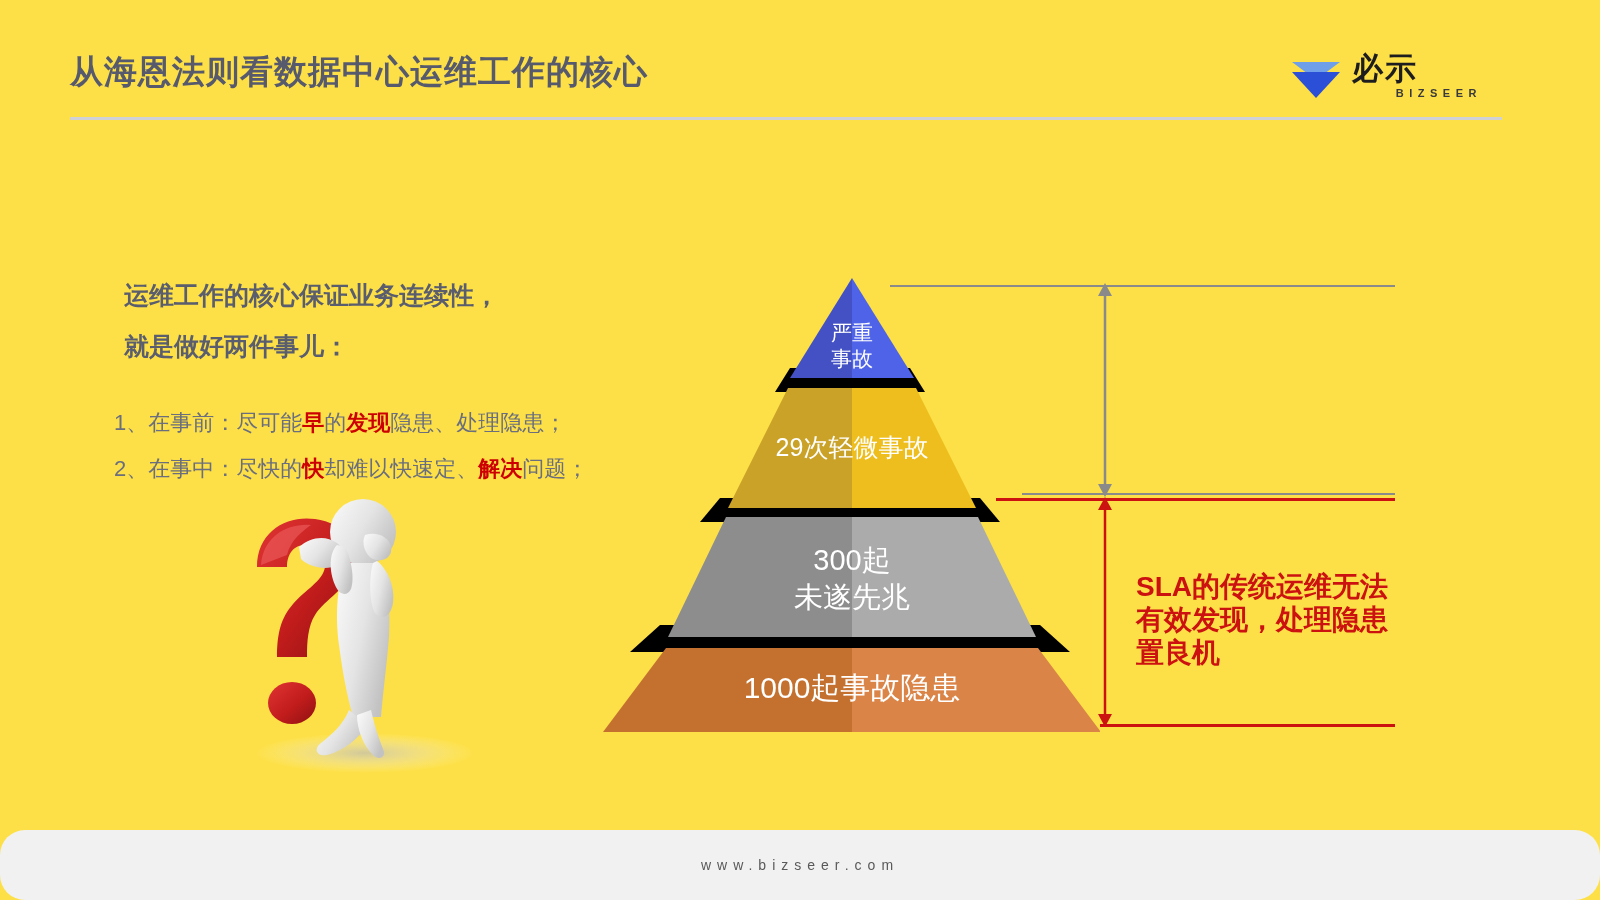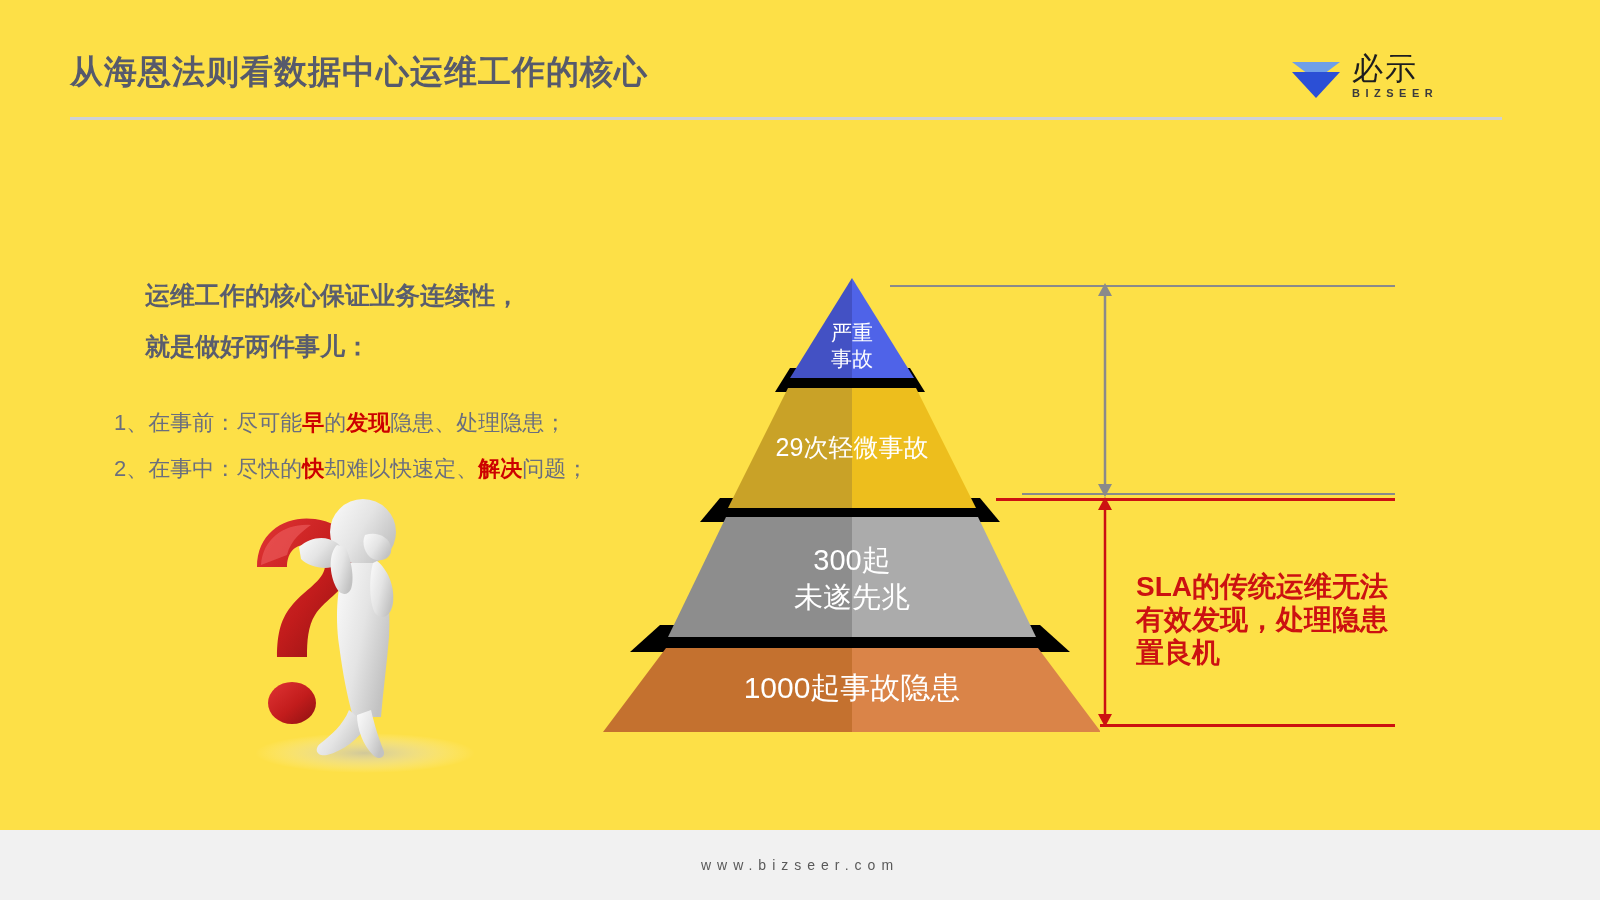--- a/index.html
+++ b/index.html
@@ -54,40 +54,40 @@
     height: 40px;
   }
   #logo-text-wrap {
     position: absolute;
     left: 62px;
     top: 0px;
     width: 130px;
   }
   #logo-cn {
     font-size: 31px;
-    font-weight: normal;
+    font-weight: bold;
     color: #1d1d1f;
     line-height: 34px;
     letter-spacing: 2px;
   }
   #logo-en {
     font-size: 11px;
     font-weight: bold;
     color: #3a3a3e;
     letter-spacing: 5.5px;
     line-height: 14px;
+    text-align: right;
   }
 
   
   #lead-block {
     position: absolute;
     left: 124px;
     top: 270px;
     width: 560px;
-    margin-left: 21px;
   }
   .lead-line {
     font-size: 25px;
     font-weight: bold;
     color: #595d6e;
     line-height: 51px;
     white-space: nowrap;
   }
   #bullet-block {
     position: absolute;
@@ -174,20 +174,21 @@
   #footer {
     position: absolute;
     left: 0;
     bottom: 0;
     width: 1600px;
     height: 70px;
     background: #f1f1f1;
     display: flex;
     align-items: center;
     justify-content: center;
+    border-radius: 25px;
   }
   #footer-url {
     font-size: 14px;
     color: #595959;
     letter-spacing: 6px;
   }
 </style>
 </head>
 <body>
 

